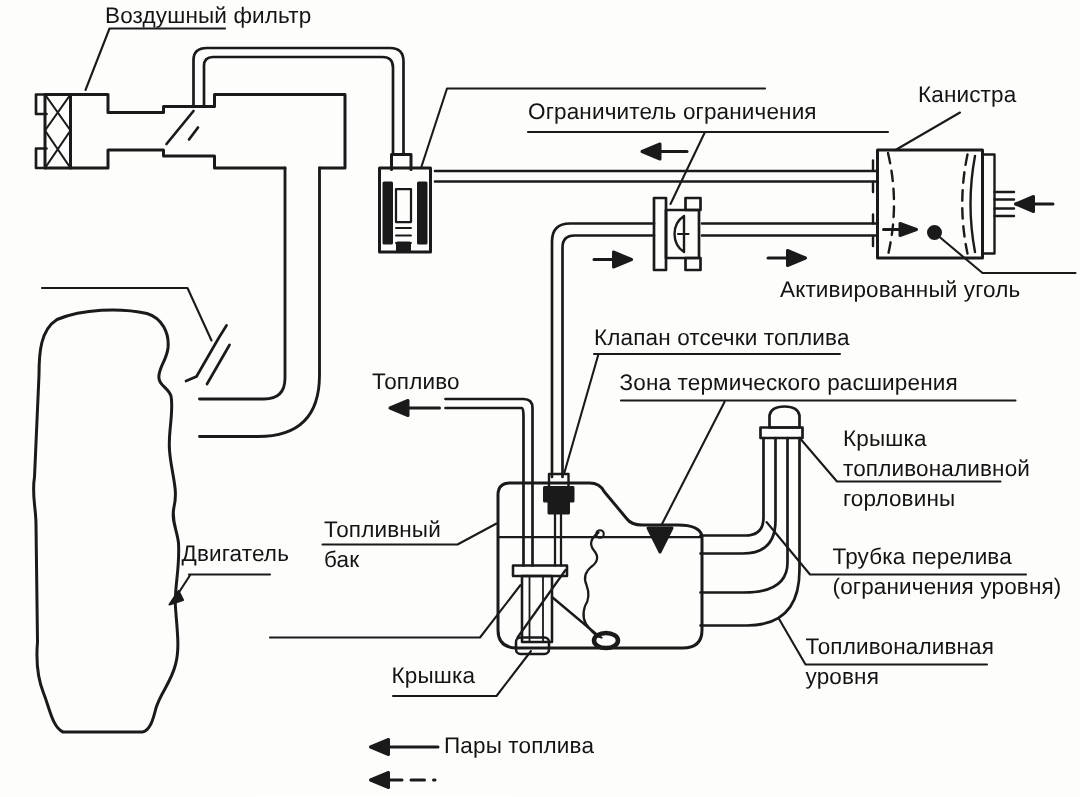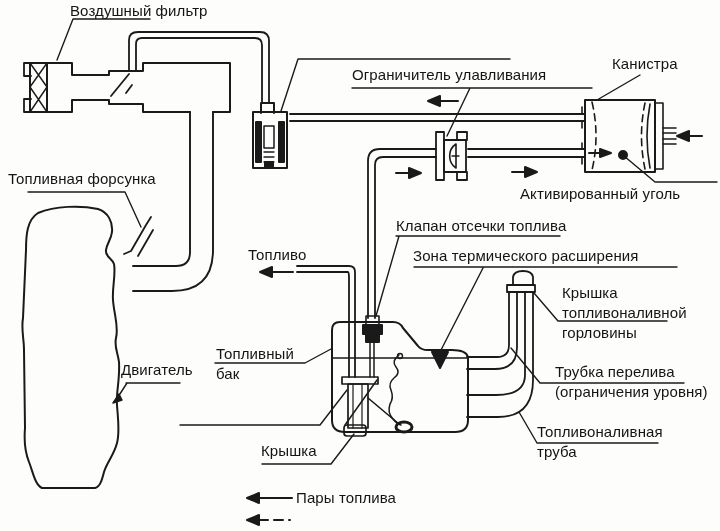--- a/index.html
+++ b/index.html
@@ -160,33 +160,32 @@
     <g stroke-width="2">
       <path d="M259,498 H292"></path>
           <polygon points="247,498 259,493 259,503" fill="#1a1a1a"></polygon>
       <path d="M259,520 H290" stroke-dasharray="9,6"></path>
           <polygon points="247,520 259,515 259,525" fill="#1a1a1a"></polygon>
     </g>
   </g>
 </svg>
 
 <div class="lbl" style="left:70px;top:1px">Воздушный фильтр</div>
-<div class="lbl" style="left:352px;top:65px">Ограничитель улавливания</div>
+<div class="lbl" style="left:352px;top:65px">Ограничитель ограничения</div>
 <div class="lbl" style="left:612px;top:54px">Канистра</div>
 <div class="lbl" style="left:520px;top:184px">Активированный уголь</div>
-<div class="lbl" style="left:8px;top:169px">Топливная форсунка</div>
 <div class="lbl" style="left:121px;top:360px">Двигатель</div>
 <div class="lbl" style="left:248px;top:245px">Топливо</div>
 <div class="lbl" style="left:396px;top:216px">Клапан отсечки топлива</div>
 <div class="lbl" style="left:413px;top:246px">Зона термического расширения</div>
 <div class="lbl" style="left:216px;top:344px">Топливный
 бак</div>
 <div class="lbl" style="left:562px;top:283px">Крышка
 топливоналивной
 горловины</div>
 <div class="lbl" style="left:261px;top:441px">Крышка</div>
 <div class="lbl" style="left:555px;top:362px">Трубка перелива
 (ограничения уровня)</div>
 <div class="lbl" style="left:537px;top:422px">Топливоналивная
-труба</div>
+уровня</div>
 <div class="lbl" style="left:296px;top:488px">Пары топлива</div>
 
 </div>
 
 </body></html>

